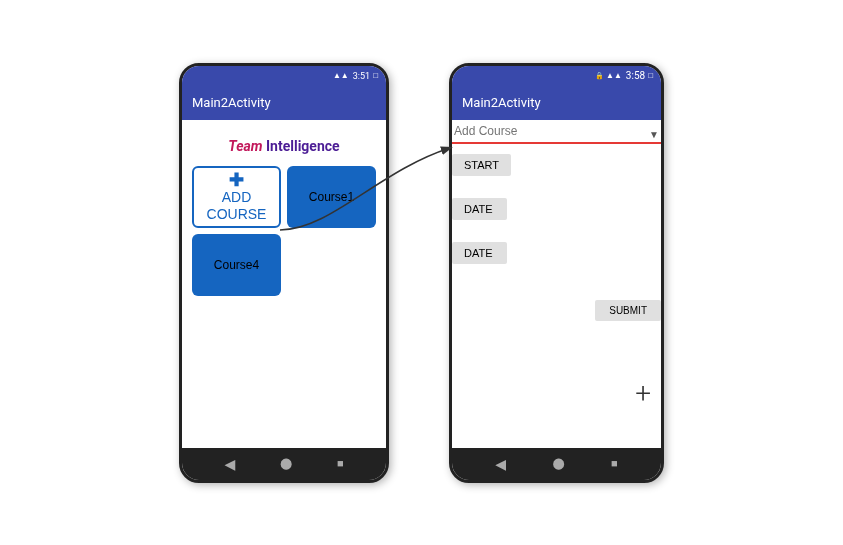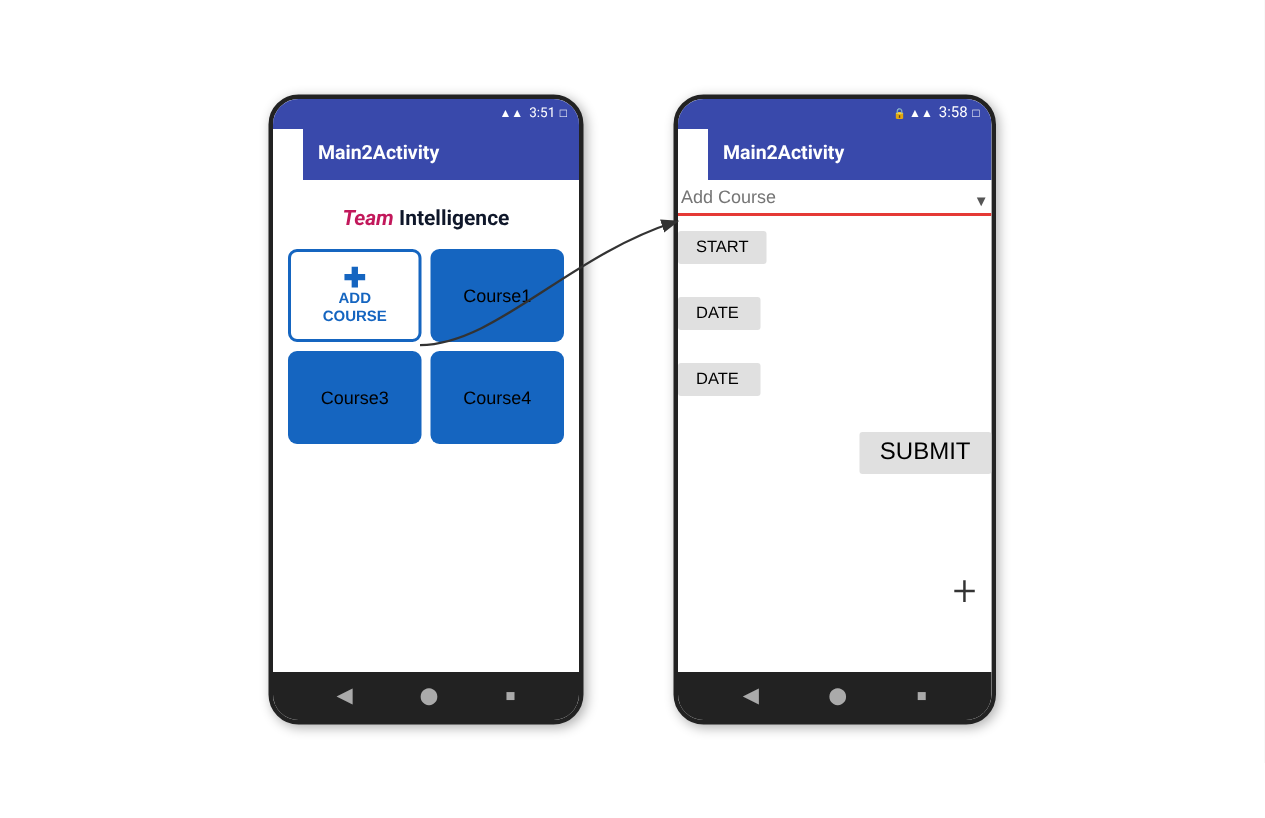--- a/index.html
+++ b/index.html
@@ -56,22 +56,21 @@
 
     
     .toolbar {
       background: #3949ab;
       height: 34px;
       display: flex;
       align-items: center;
       padding: 0 10px;
       color: white;
       font-size: 13px;
-      font-weight: 700;
-      margin-left: 20px;
+      font-weight: 400;
     }
 
     
     .phone1-content {
       padding: 10px;
       background: #fff;
     }
 
     .team-intelligence {
       text-align: center;
@@ -79,21 +78,21 @@
       font-weight: bold;
       margin: 8px 0 12px 0;
     }
 
     .team-part {
       color: #c2185b;
       font-style: italic;
     }
 
     .intelligence-part {
-      color: #0f172a;
+      color: #4c1d95;
     }
 
     .grid {
       display: grid;
       grid-template-columns: 1fr 1fr;
       gap: 6px;
     }
 
     .grid-btn {
       background: #1565c0;
@@ -181,24 +180,24 @@
       margin-bottom: 22px;
       text-align: left;
       min-width: 55px;
     }
 
     .submit-btn {
       background: #e0e0e0;
       border: none;
       border-radius: 2px;
       padding: 5px 14px;
-      font-size: 16px;
+      font-size: 10px;
       cursor: pointer;
       float: right;
-      margin-top: 2px;
+      margin-top: 14px;
     }
 
     .fab {
       position: absolute;
       bottom: 40px;
       right: 10px;
       font-size: 28px;
       color: #333;
       font-weight: 300;
       cursor: pointer;
@@ -247,31 +246,28 @@
     <div class="phone1-content" style="flex:1;">
 
       <div class="team-intelligence">
         <span class="team-part">Team</span><span class="intelligence-part"> Intelligence</span>
       </div>
 
       <div class="grid">
 
         <button class="grid-btn add-course-btn">
           <span class="add-course-icon">✚</span>
-          <span style="font-size:10px;font-weight:bold;text-align:center;line-height:1.2;">ADD<br>COURSE</span>
+          <span style="font-size:14px;font-weight:normal;text-align:center;line-height:1.2;">ADD<br>COURSE</span>
         </button>
 
         <button class="grid-btn">
           <span>Course1</span>
         </button>
 
 
-        <button class="grid-btn">
-          <span>Course3</span>
-        </button>
 
         <button class="grid-btn">
           <span>Course4</span>
         </button>
 
       </div>
     </div>
 
     <div class="bottom-nav">
       <span class="nav-btn">◀</span>

